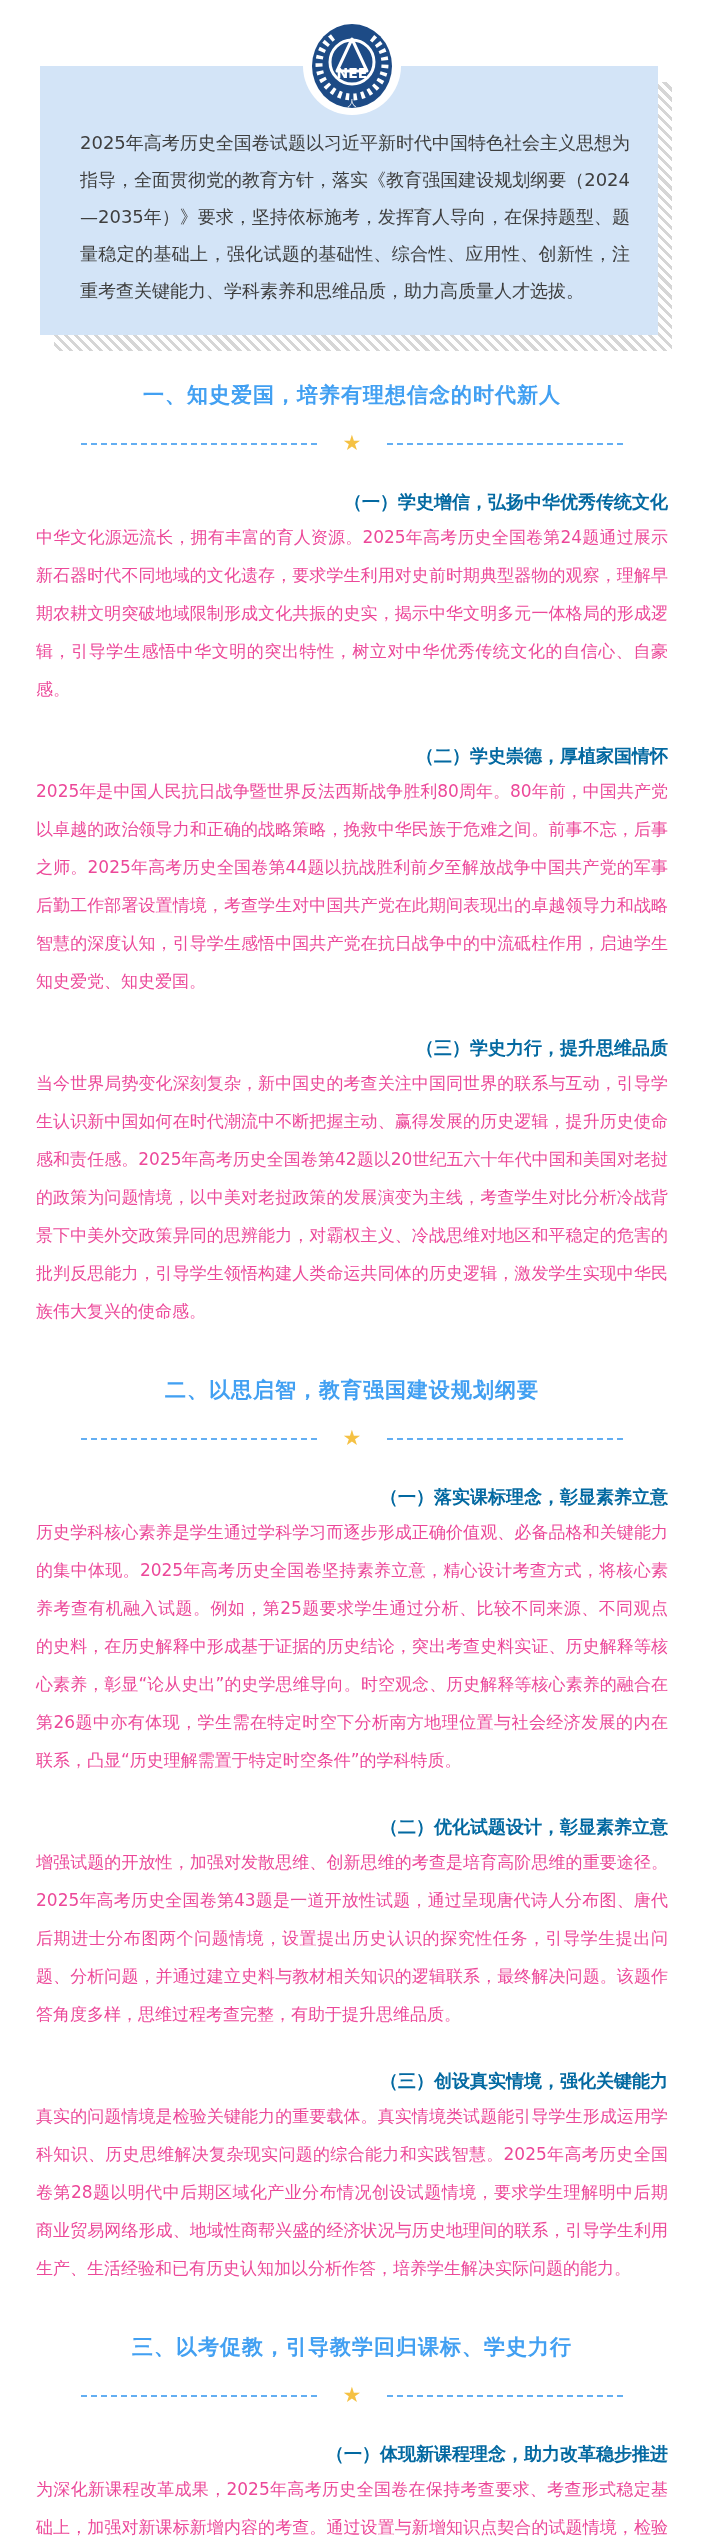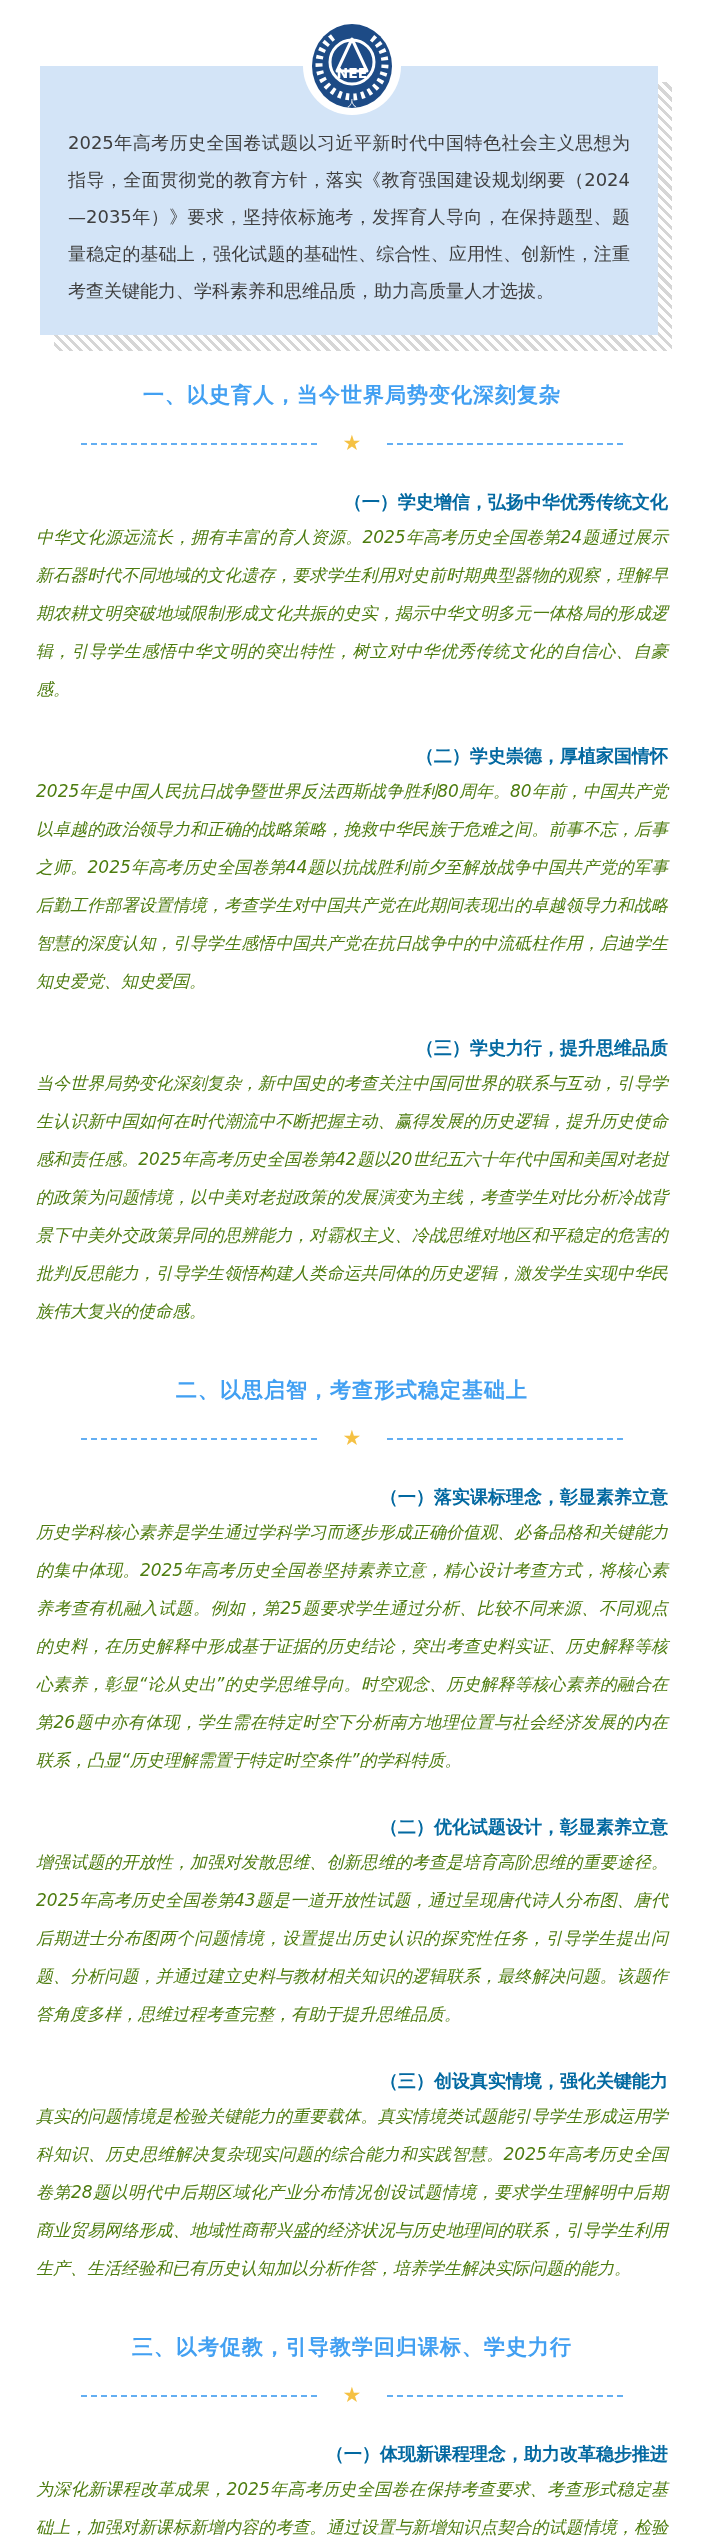--- a/index.html
+++ b/index.html
@@ -38,21 +38,21 @@
     left: 14px;
     top: 16px;
     width: 618px;
     height: 100%;
     background: repeating-linear-gradient(45deg, #ffffff 0 4px, #d6d6d6 4px 7px);
   }
   .intro-box {
     position: relative;
     z-index: 1;
     background: #d3e4f7;
-    padding: 58px 28px 26px 28px;
+    padding: 58px 28px 26px 40px;
   }
   .intro-box p {
     margin: 0;
     font-size: 18px;
     line-height: 37px;
     color: #3e3e3e;
     text-align: justify;
   }
   
   .section-title {
@@ -87,23 +87,22 @@
     margin: 36px 0 4px 0;
     font-size: 18px;
     font-weight: bold;
     color: #0369a1;
     text-align: right;
   }
   .sub p {
     margin: 0;
     font-size: 17px;
     line-height: 38px;
-    color: #4d7c0f;
+    color: #ec4899;
     text-align: justify;
-    font-style: italic;
   }
 </style>
 </head>
 <body>
 
 <div class="page">
 
   <svg class="logo" viewBox="0 0 100 100" aria-hidden="true">
     <circle cx="50" cy="50" r="49" fill="#ffffff"></circle>
     <ellipse cx="50" cy="50" rx="40" ry="42" fill="#1d4b86"></ellipse>
@@ -115,42 +114,42 @@
   </svg>
 
   <div class="intro-wrap">
     <div class="intro-hatch"></div>
     <div class="intro-box">
       <p>2025年高考历史全国卷试题以习近平新时代中国特色社会主义思想为指导，全面贯彻党的教育方针，落实《教育强国建设规划纲要（2024—2035年）》要求，坚持依标施考，发挥育人导向，在保持题型、题量稳定的基础上，强化试题的基础性、综合性、应用性、创新性，注重考查关键能力、学科素养和思维品质，助力高质量人才选拔。</p>
     </div>
   </div>
 
   <div>
-    <h2 class="section-title">一、以史育人，当今世界局势变化深刻复杂</h2>
+    <h2 class="section-title">一、知史爱国，培养有理想信念的时代新人</h2>
     <div class="divider">
       <span class="dash"></span>
       <span class="star">★</span>
       <span class="dash"></span>
     </div>
     <div class="sub">
       <h3>（一）学史增信，弘扬中华优秀传统文化</h3>
       <p>中华文化源远流长，拥有丰富的育人资源。2025年高考历史全国卷第24题通过展示新石器时代不同地域的文化遗存，要求学生利用对史前时期典型器物的观察，理解早期农耕文明突破地域限制形成文化共振的史实，揭示中华文明多元一体格局的形成逻辑，引导学生感悟中华文明的突出特性，树立对中华优秀传统文化的自信心、自豪感。</p>
     </div>
     <div class="sub">
       <h3>（二）学史崇德，厚植家国情怀</h3>
       <p>2025年是中国人民抗日战争暨世界反法西斯战争胜利80周年。80年前，中国共产党以卓越的政治领导力和正确的战略策略，挽救中华民族于危难之间。前事不忘，后事之师。2025年高考历史全国卷第44题以抗战胜利前夕至解放战争中国共产党的军事后勤工作部署设置情境，考查学生对中国共产党在此期间表现出的卓越领导力和战略智慧的深度认知，引导学生感悟中国共产党在抗日战争中的中流砥柱作用，启迪学生知史爱党、知史爱国。</p>
     </div>
     <div class="sub">
       <h3>（三）学史力行，提升思维品质</h3>
       <p>当今世界局势变化深刻复杂，新中国史的考查关注中国同世界的联系与互动，引导学生认识新中国如何在时代潮流中不断把握主动、赢得发展的历史逻辑，提升历史使命感和责任感。2025年高考历史全国卷第42题以20世纪五六十年代中国和美国对老挝的政策为问题情境，以中美对老挝政策的发展演变为主线，考查学生对比分析冷战背景下中美外交政策异同的思辨能力，对霸权主义、冷战思维对地区和平稳定的危害的批判反思能力，引导学生领悟构建人类命运共同体的历史逻辑，激发学生实现中华民族伟大复兴的使命感。</p>
     </div>
   </div>
 
   <div>
-    <h2 class="section-title">二、以思启智，考查形式稳定基础上</h2>
+    <h2 class="section-title">二、以思启智，教育强国建设规划纲要</h2>
     <div class="divider">
       <span class="dash"></span>
       <span class="star">★</span>
       <span class="dash"></span>
     </div>
     <div class="sub">
       <h3>（一）落实课标理念，彰显素养立意</h3>
       <p>历史学科核心素养是学生通过学科学习而逐步形成正确价值观、必备品格和关键能力的集中体现。2025年高考历史全国卷坚持素养立意，精心设计考查方式，将核心素养考查有机融入试题。例如，第25题要求学生通过分析、比较不同来源、不同观点的史料，在历史解释中形成基于证据的历史结论，突出考查史料实证、历史解释等核心素养，彰显“论从史出”的史学思维导向。时空观念、历史解释等核心素养的融合在第26题中亦有体现，学生需在特定时空下分析南方地理位置与社会经济发展的内在联系，凸显“历史理解需置于特定时空条件”的学科特质。</p>
     </div>
     <div class="sub">

